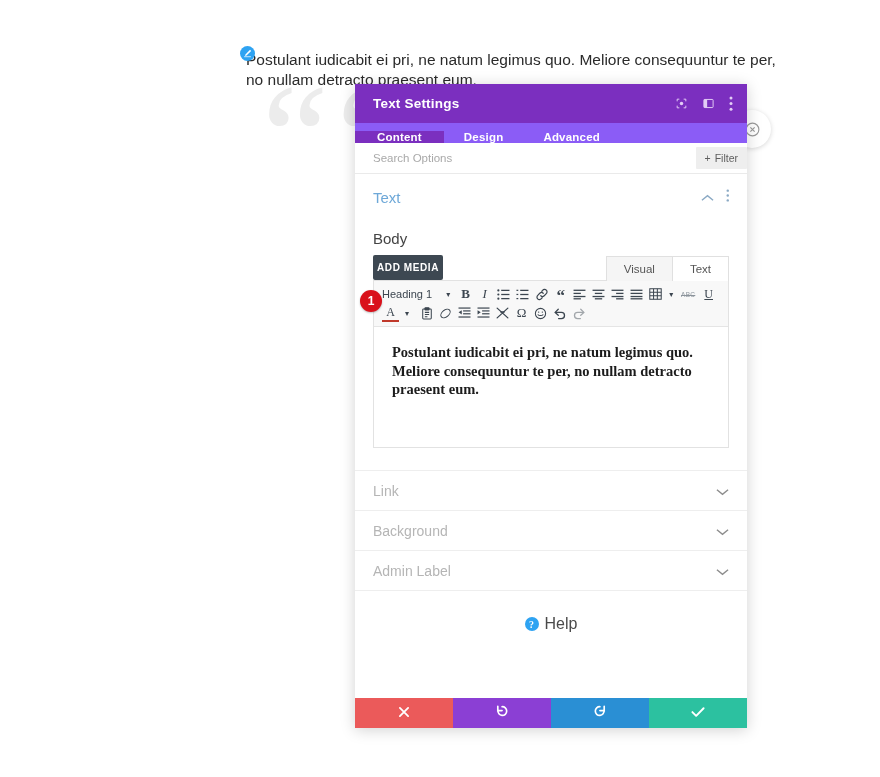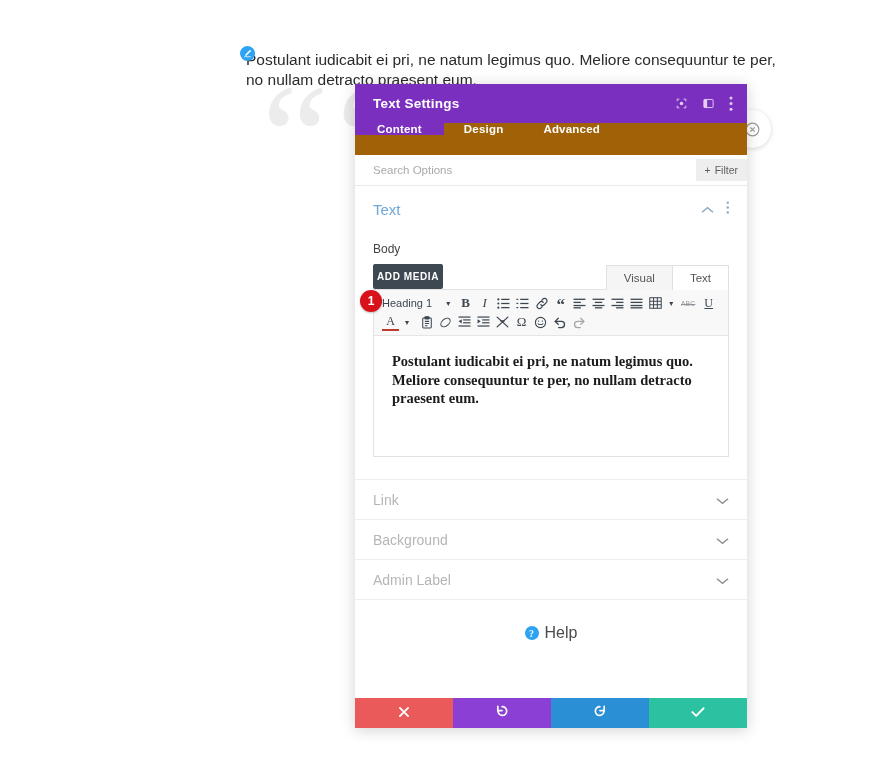--- a/index.html
+++ b/index.html
@@ -114,24 +114,24 @@
     color: #e3cdf5;
   }
   .header-icons .hicon {
     display: flex;
     align-items: center;
     justify-content: center;
     cursor: pointer;
   }
 
   .modal-tabs {
-    height: 32px;
-    background: #a16207;
-    display: flex;
-    align-items: flex-start;
+    height: 20px;
+    background: #8b5cf6;
+    display: flex;
+    align-items: flex-end;
     flex: 0 0 auto;
   }
   .tab {
     display: flex;
     align-items: center;
     padding: 0 20px 0 20px;
     color: #ffffff;
     font-size: 11.5px;
     font-weight: bold;
     cursor: pointer;
@@ -193,21 +193,21 @@
     font-weight: normal;
   }
   .section-ctrls {
     display: flex;
     align-items: center;
     gap: 12px;
     color: #8aa9c4;
   }
 
   .field-label {
-    font-size: 12px;
+    font-size: 15px;
     color: #444;
     margin-bottom: 8px;
     margin-top: 24px;
   }
 
   .editor-top-row {
     display: flex;
     align-items: flex-end;
     justify-content: space-between;
     margin-bottom: 0;

